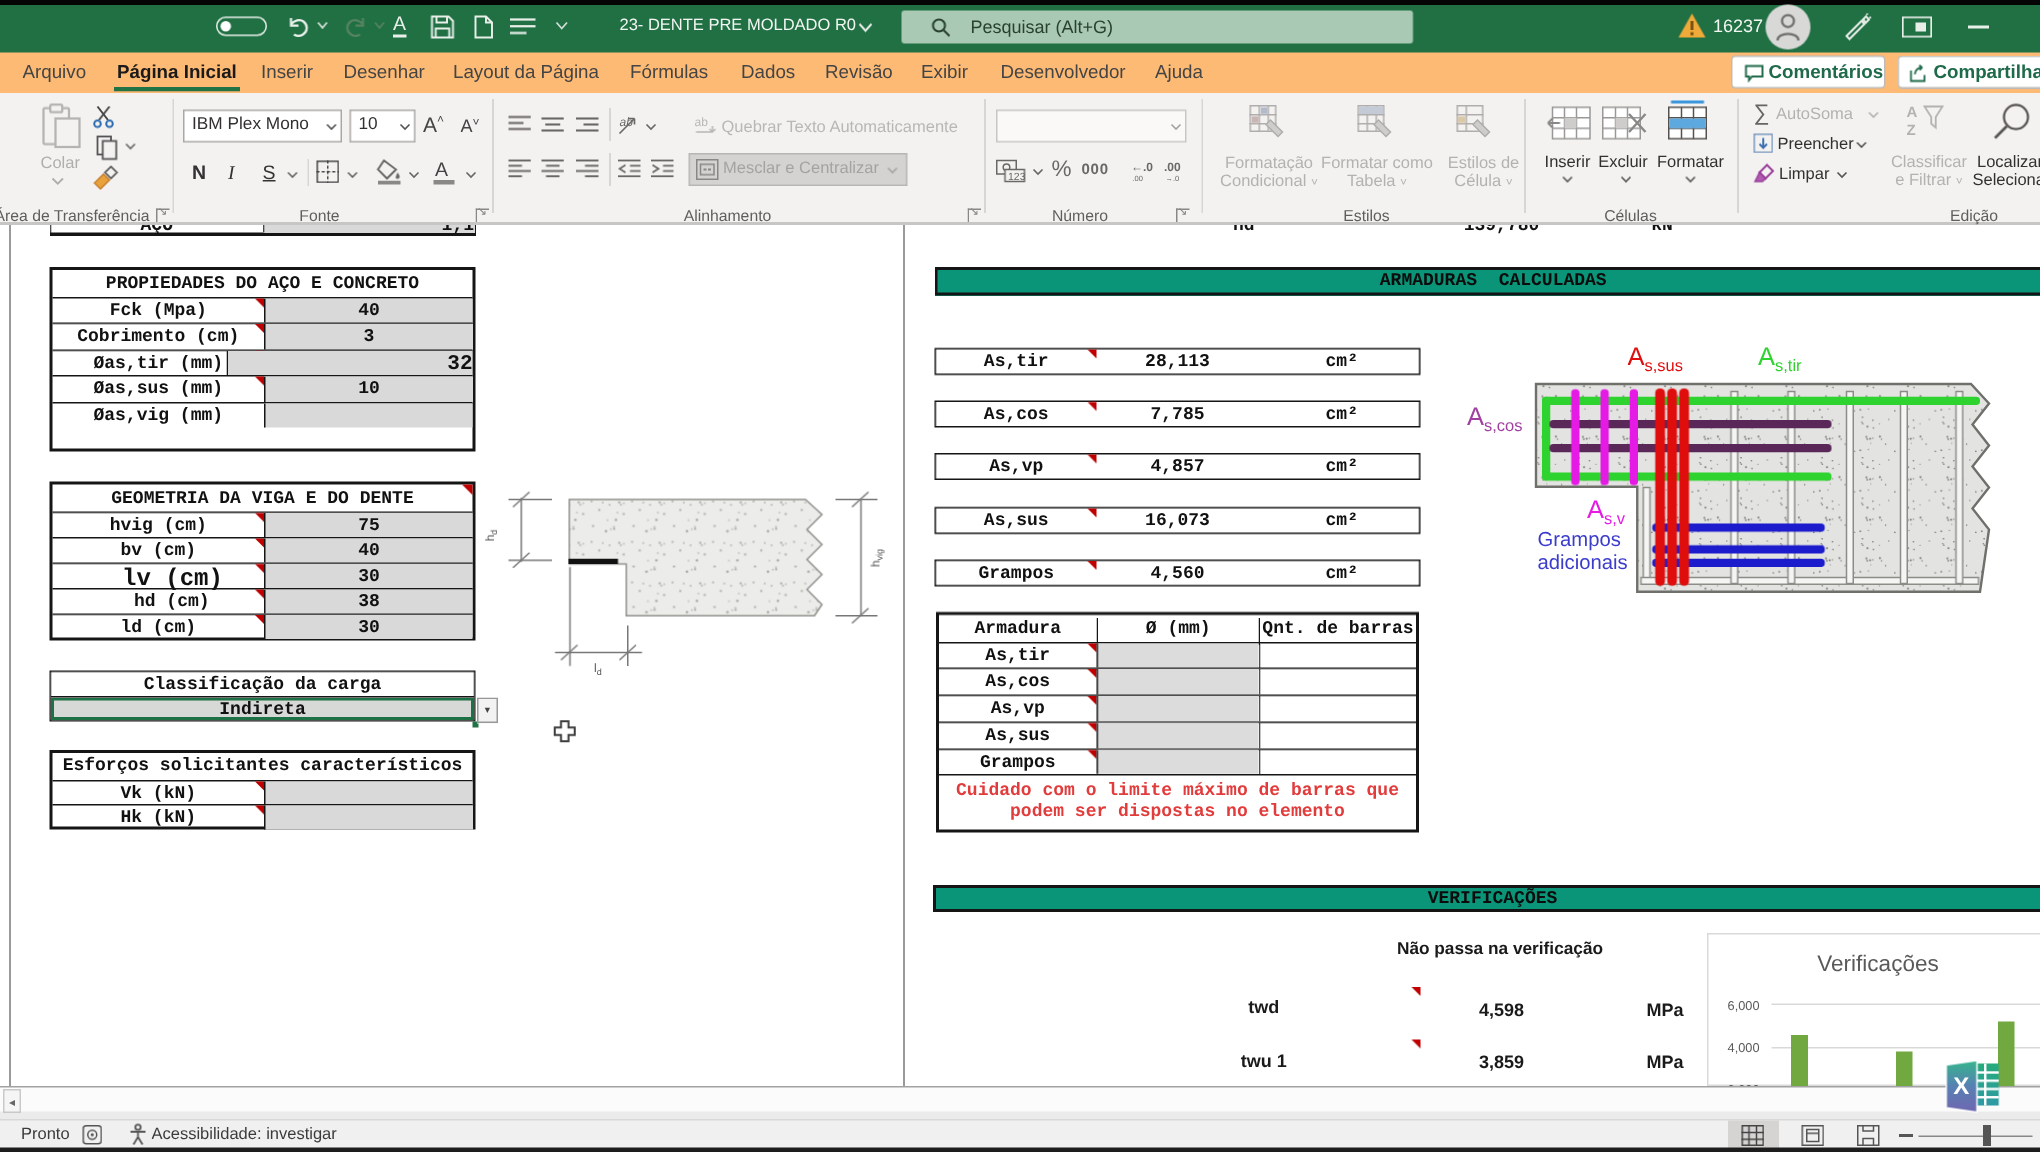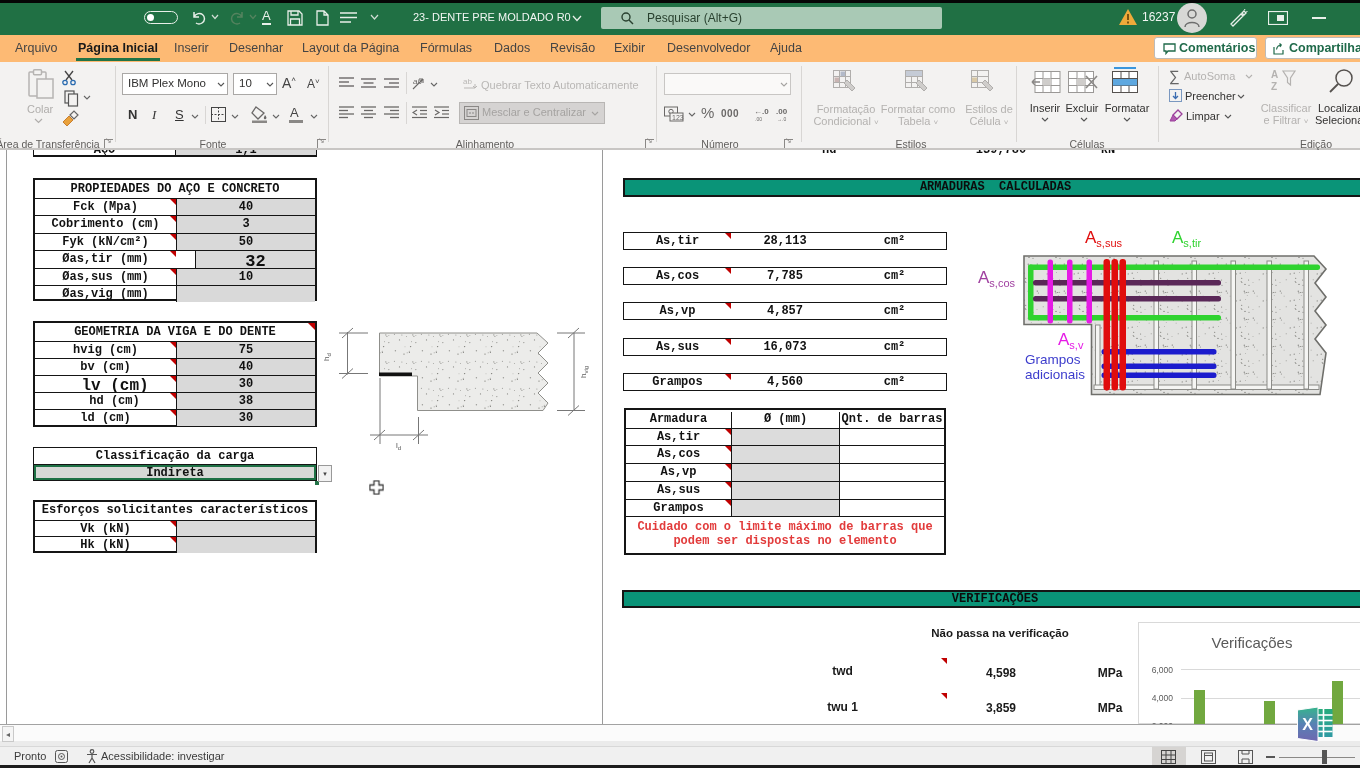--- a/index.html
+++ b/index.html
@@ -500,21 +500,21 @@
     <div class="rtxt" style="left:1315px; top:52px; width:60px; white-space:nowrap;">Selecionar</div>
   </div>
 
   <div id="sheet">
     <div class="vline" style="left:6px;"></div>
     <div class="vline" style="left:602px;"></div>
 
     <div class="abs" style="left:33px; top:-11px; width:284px; height:18px; border:1px solid #151515; border-bottom:2px solid #151515;">
       <div class="mono" style="position:absolute; left:0; width:141px; text-align:center; font-size:12px; top:3px;">AÇO</div>
       <div class="abs" style="left:141px; right:0; top:0; bottom:0; background:#d9d9d9; border-left:1px solid #151515;">
-          <div class="mono" style="font-size:12px; text-align:center; margin-top:3px;">1,1</div>
+          <div class="mono" style="font-size:12px; text-align:right; margin-top:3px;">1,1</div>
         </div>
     </div>
 
     <div class="m12" style="position:absolute; left:822px; top:-7px; width:40px; text-align:left;">hd</div>
     <div class="m12" style="position:absolute; left:966px; top:-7px; width:70px; text-align:center;">139,780</div>
     <div class="m12" style="position:absolute; left:1090px; top:-7px; width:36px; text-align:center;">kN</div>
 
     <div class="xtable" style="left:33px; top:28px; width:284px; height:123px;">
       <div class="xrow first" style="height:18px;">
           <div class="mono" style="text-align:center; font-size:12px; padding-top:2px;">PROPIEDADES DO AÇO E CONCRETO</div>
@@ -523,28 +523,23 @@
           <div class="xcell-label mono" style="width:141px; font-size:12px; padding-top:1px;">Fck (Mpa)</div>
           <div class="redtri" style="left:135px; top:0;"></div>
           <div class="xcell-value mono" style="width:139px; font-size:12px; padding-top:1px;">40</div>
         </div>
       <div class="xrow" style="height:17.4px;">
           <div class="xcell-label mono" style="width:141px; font-size:12px; padding-top:1px;">Cobrimento (cm)</div>
           <div class="redtri" style="left:135px; top:0;"></div>
           <div class="xcell-value mono" style="width:139px; font-size:12px; padding-top:1px;">3</div>
         </div>
       <div class="xrow" style="height:17.4px;">
-          <div class="xcell-label mono" style="width:141px; font-size:12px; padding-top:1px;">Fyk (kN/cm²)</div>
-          <div class="redtri" style="left:135px; top:0;"></div>
-          <div class="xcell-value mono" style="width:139px; font-size:12px; padding-top:1px;">50</div>
-        </div>
-      <div class="xrow" style="height:17.4px;">
           <div class="xcell-label mono" style="width:141px; font-size:12px; padding-top:1px;">Øas,tir (mm)</div>
           <div class="redtri" style="left:135px; top:0;"></div>
-          <div class="xcell-value mono" style="width:120px; font-size:17px; padding-top:1px;">32</div>
+          <div class="xcell-value mono" style="width:164px; font-size:14px; padding-top:1px;text-align:right;">32</div>
         </div>
       <div class="xrow" style="height:17.4px;">
           <div class="xcell-label mono" style="width:141px; font-size:12px; padding-top:1px;">Øas,sus (mm)</div>
           <div class="redtri" style="left:135px; top:0;"></div>
           <div class="xcell-value mono" style="width:139px; font-size:12px; padding-top:1px;">10</div>
         </div>
       <div class="xrow" style="height:17.4px;">
           <div class="xcell-label mono" style="width:141px; font-size:12px; padding-top:1px;">Øas,vig (mm)</div>
           <div class="xcell-value mono" style="width:139px;"></div>
         </div>

